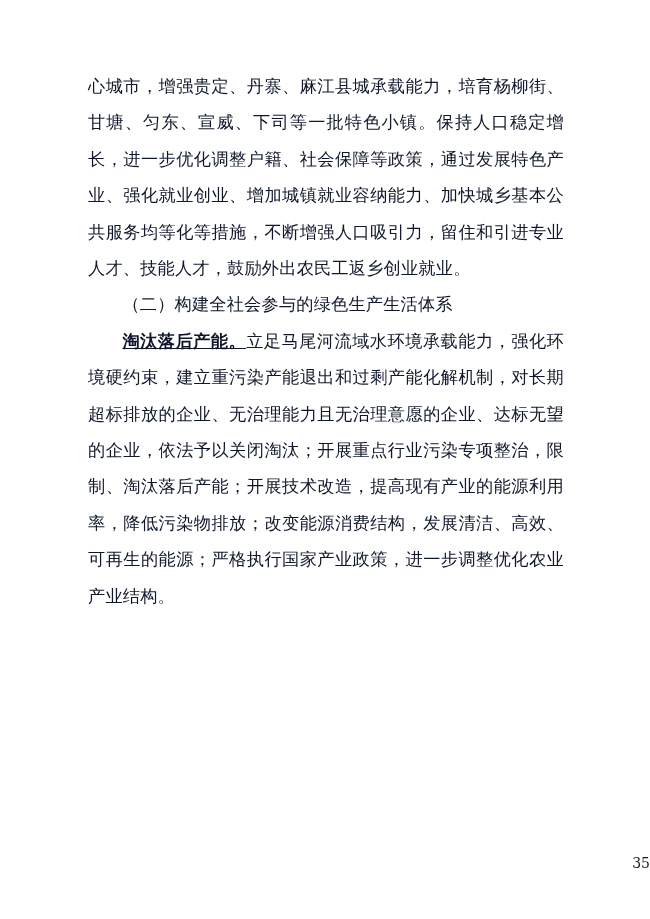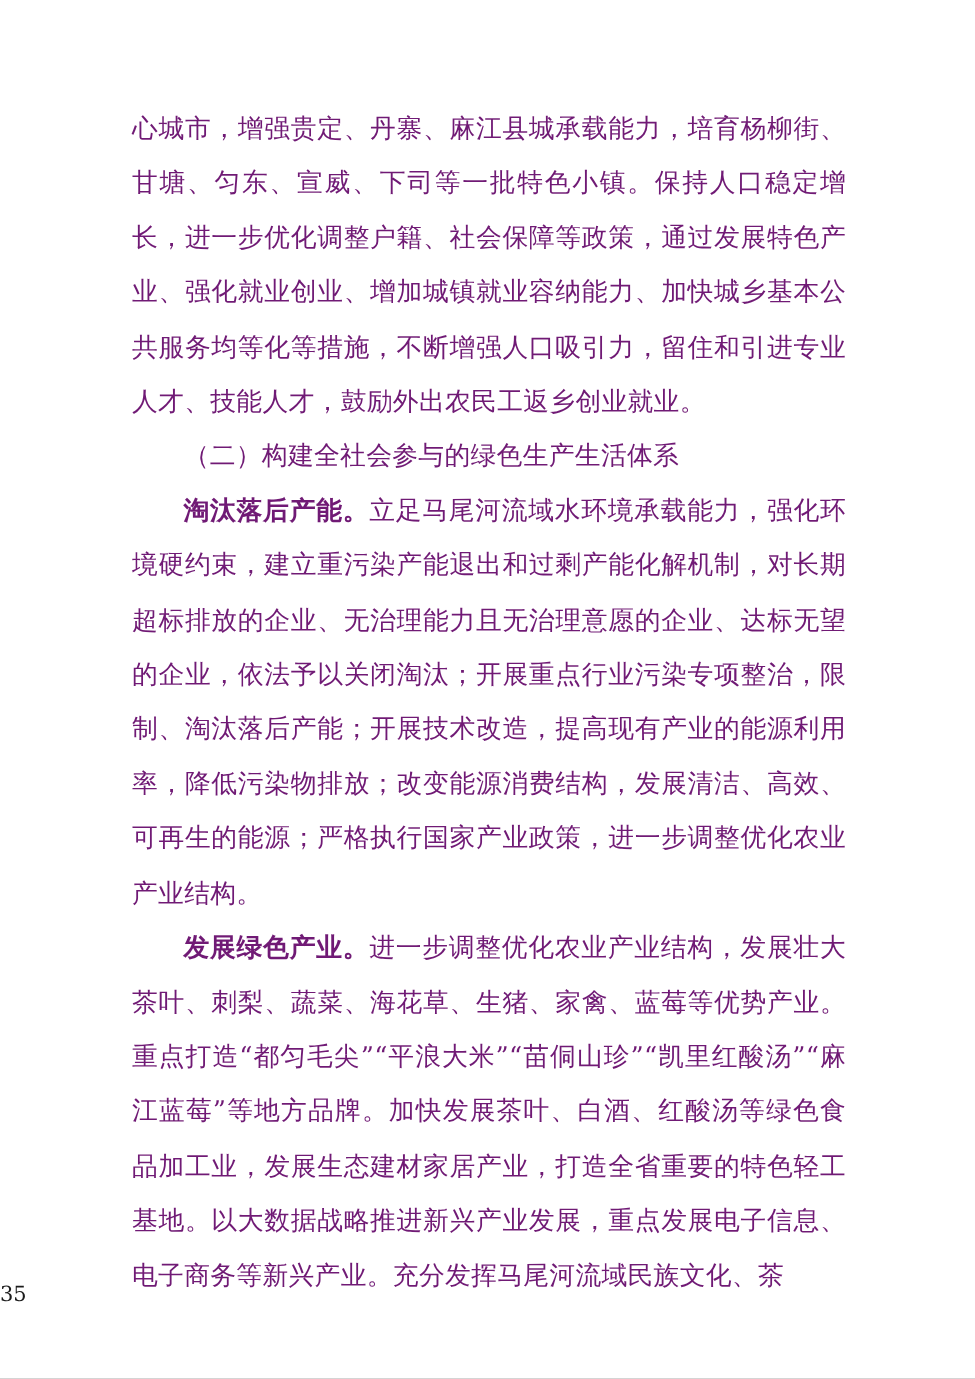--- a/index.html
+++ b/index.html
@@ -24,58 +24,58 @@
   .content {
     position: absolute;
     left: 88px;
     top: 68px;
     width: 476px;
   }
   .para {
     font-family: "DejaVu Serif", serif;
     font-size: 17.2px;
     line-height: 36.4px;
-    color: #701a75;
+    color: #0f172a;
     text-align: justify;
     text-justify: inter-ideograph;
     letter-spacing: 0.2px;
     margin: 0;
     white-space: normal;
   }
   .para.indent {
     text-indent: 2em;
   }
   .para.heading {
     text-indent: 2em;
     font-weight: normal;
   }
   .lead {
     font-weight: bold;
+    text-decoration: underline;
   }
   .page-number {
     position: absolute;
     left: 0;
     right: 0;
     top: 855px;
-    text-align: left;
+    text-align: right;
     font-family: "DejaVu Serif", serif;
     font-size: 14px;
     color: #1b1b1b;
   }
 </style>
 </head>
 <body>
 
 <div class="page">
   <div class="content">
 
     <p class="para">心城市，增强贵定、丹寨、麻江县城承载能力，培育杨柳街、甘塘、匀东、宣威、下司等一批特色小镇。保持人口稳定增长，进一步优化调整户籍、社会保障等政策，通过发展特色产业、强化就业创业、增加城镇就业容纳能力、加快城乡基本公共服务均等化等措施，不断增强人口吸引力，留住和引进专业人才、技能人才，鼓励外出农民工返乡创业就业。</p>
 
     <p class="para heading">（二）构建全社会参与的绿色生产生活体系</p>
 
     <p class="para indent"><span class="lead">淘汰落后产能。</span><span>立足马尾河流域水环境承载能力，强化环境硬约束，建立重污染产能退出和过剩产能化解机制，对长期超标排放的企业、无治理能力且无治理意愿的企业、达标无望的企业，依法予以关闭淘汰；开展重点行业污染专项整治，限制、淘汰落后产能；开展技术改造，提高现有产业的能源利用率，降低污染物排放；改变能源消费结构，发展清洁、高效、可再生的能源；严格执行国家产业政策，进一步调整优化农业产业结构。</span></p>
 
-    <p class="para indent"><span class="lead">发展绿色产业。</span><span>进一步调整优化农业产业结构，发展壮大茶叶、刺梨、蔬菜、海花草、生猪、家禽、蓝莓等优势产业。重点打造“都匀毛尖”“平浪大米”“苗侗山珍”“凯里红酸汤”“麻江蓝莓”等地方品牌。加快发展茶叶、白酒、红酸汤等绿色食品加工业，发展生态建材家居产业，打造全省重要的特色轻工基地。以大数据战略推进新兴产业发展，重点发展电子信息、电子商务等新兴产业。充分发挥马尾河流域民族文化、茶</span></p>
 
   </div>
 
   <div class="page-number">35</div>
 </div>
 
 </body></html>

